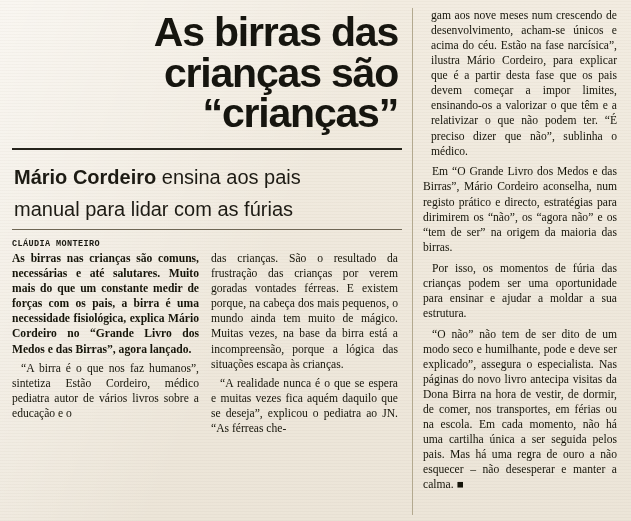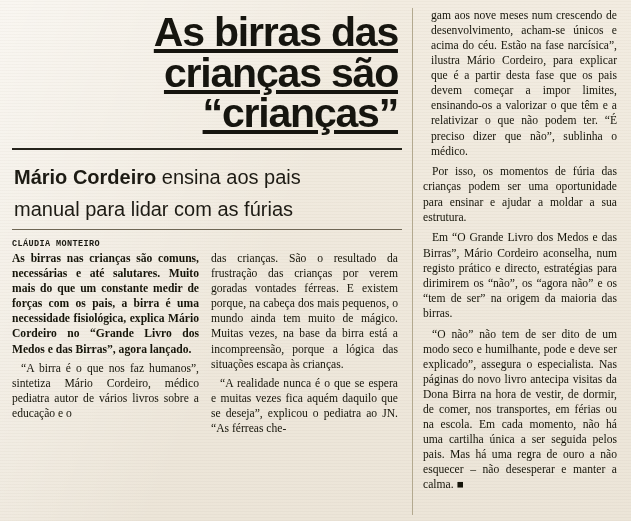--- a/index.html
+++ b/index.html
@@ -54,21 +54,20 @@
   .headline {
     text-align: right;
     font-family: "Liberation Sans", sans-serif;
     font-weight: bold;
     font-size: 41px;
     line-height: 0.99;
     letter-spacing: -1.2px;
     color: #16150f;
     margin: 2px 4px 0 0;
     padding-top: 2px;
-    text-decoration: underline;
   }
   .headline .ln {
     display: block;
     white-space: nowrap;
   }
   .rule-strong {
     border: 0;
     border-top: 2px solid #26241c;
     margin: 14px 0 0 0;
   }
@@ -177,33 +176,33 @@
 
       <hr class="rule-thin">
 
       <div class="byline">
         <div class="author">CLÁUDIA MONTEIRO</div>
       </div>
 
       <div class="body-cols">
         <div class="bcol">
           <p class="bold">As birras nas crianças são comuns, necessárias e até salutares. Muito mais do que um constante medir de forças com os pais, a birra é uma necessidade fisiológica, explica Mário Cordeiro no “Grande Livro dos Medos e das Birras”, agora lançado.</p>
-          <p class="ind">“A birra é o que nos faz humanos”, sintetiza Mário Cordeiro, médico pediatra autor de vários livros sobre a educação e o</p>
+          <p class="ind">“A birra é o que nos faz humanos”, sintetiza Estão Cordeiro, médico pediatra autor de vários livros sobre a educação e o</p>
         </div>
         <div class="bcol">
           <p>das crianças. São o resultado da frustração das crianças por verem goradas vontades férreas. E existem porque, na cabeça dos mais pequenos, o mundo ainda tem muito de mágico. Muitas vezes, na base da birra está a incompreensão, porque a lógica das situações escapa às crianças.</p>
           <p class="ind">“A realidade nunca é o que se espera e muitas vezes fica aquém daquilo que se deseja”, explicou o pediatra ao JN. “As férreas che-</p>
         </div>
       </div>
 
     </div>
 
     <div class="col-right">
       <div class="rcol">
         <p class="first">gam aos nove meses num crescendo de desenvolvimento, acham-se únicos e acima do céu. Estão na fase narcísica”, ilustra Mário Cordeiro, para explicar que é a partir desta fase que os pais devem começar a impor limites, ensinando-os a valorizar o que têm e a relativizar o que não podem ter. “É preciso dizer que não”, sublinha o médico.</p>
+        <p>Em “O Grande Livro dos Medos e das Birras”, Mário Cordeiro aconselha, num registo prático e directo, estratégias para dirimirem os “não”, os “agora não” e os “tem de ser” na origem da maioria das birras.</p>
         <p>Por isso, os momentos de fúria das crianças podem ser uma oportunidade para ensinar e ajudar a moldar a sua estrutura.</p>
-        <p>Em “O Grande Livro dos Medos e das Birras”, Mário Cordeiro aconselha, num registo prático e directo, estratégias para dirimirem os “não”, os “agora não” e os “tem de ser” na origem da maioria das birras.</p>
         <p>“O não” não tem de ser dito de um modo seco e humilhante, pode e deve ser explicado”, assegura o especialista. Nas páginas do novo livro antecipa visitas da Dona Birra na hora de vestir, de dormir, de comer, nos transportes, em férias ou na escola. Em cada momento, não há uma cartilha única a ser seguida pelos pais. Mas há uma regra de ouro a não esquecer – não desesperar e manter a calma. ■</p>
       </div>
     </div>
 
   </div>
 </div>
 
 </body></html>

